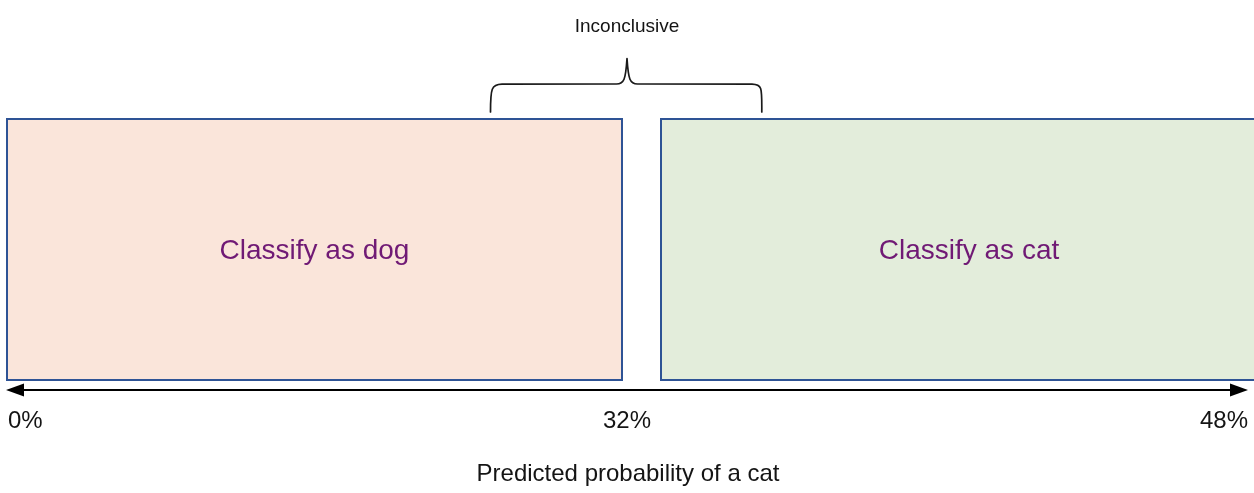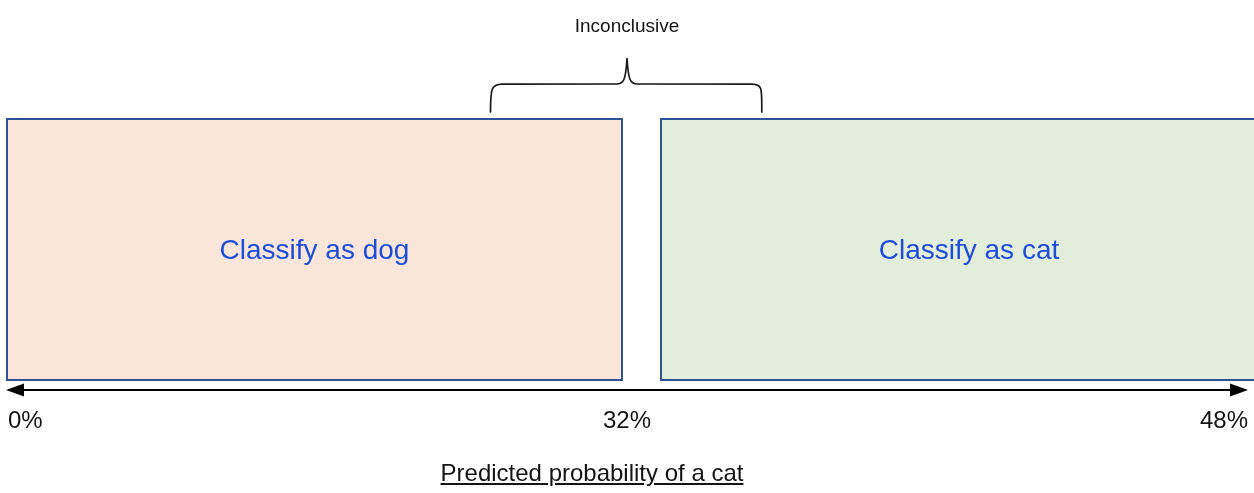--- a/index.html
+++ b/index.html
@@ -59,21 +59,21 @@
     background: #fae5da;
   }
   .region-box.cat {
     left: 660px;
     width: 618px;
     background: #e3eddb;
   }
   .region-text {
     font-size: 28px;
     line-height: 1;
-    color: #1d4ed8;
+    color: #701a75;
     white-space: nowrap;
   }
 
   
   .axis-svg {
     position: absolute;
     left: 0px;
     top: 378px;
     width: 1254px;
     height: 26px;
@@ -86,28 +86,27 @@
     line-height: 1;
     color: #141414;
     white-space: nowrap;
   }
   .tick-label.t0   { left: 8px; }
   .tick-label.t50  { left: 627px; transform: translateX(-50%); }
   .tick-label.t100 { right: 6px; }
 
   .axis-caption {
     position: absolute;
-    left: 592px;
+    left: 628px;
     top: 461px;
     transform: translateX(-50%);
     font-size: 24px;
     line-height: 1;
     color: #141414;
     white-space: nowrap;
-    text-decoration: underline;
   }
 </style>
 </head>
 <body>
 
 <div id="canvas">
 
   <div class="bracket-label">Inconclusive</div>
 
   <svg class="brace-svg" viewBox="0 0 292 70" xmlns="http://www.w3.org/2000/svg">

